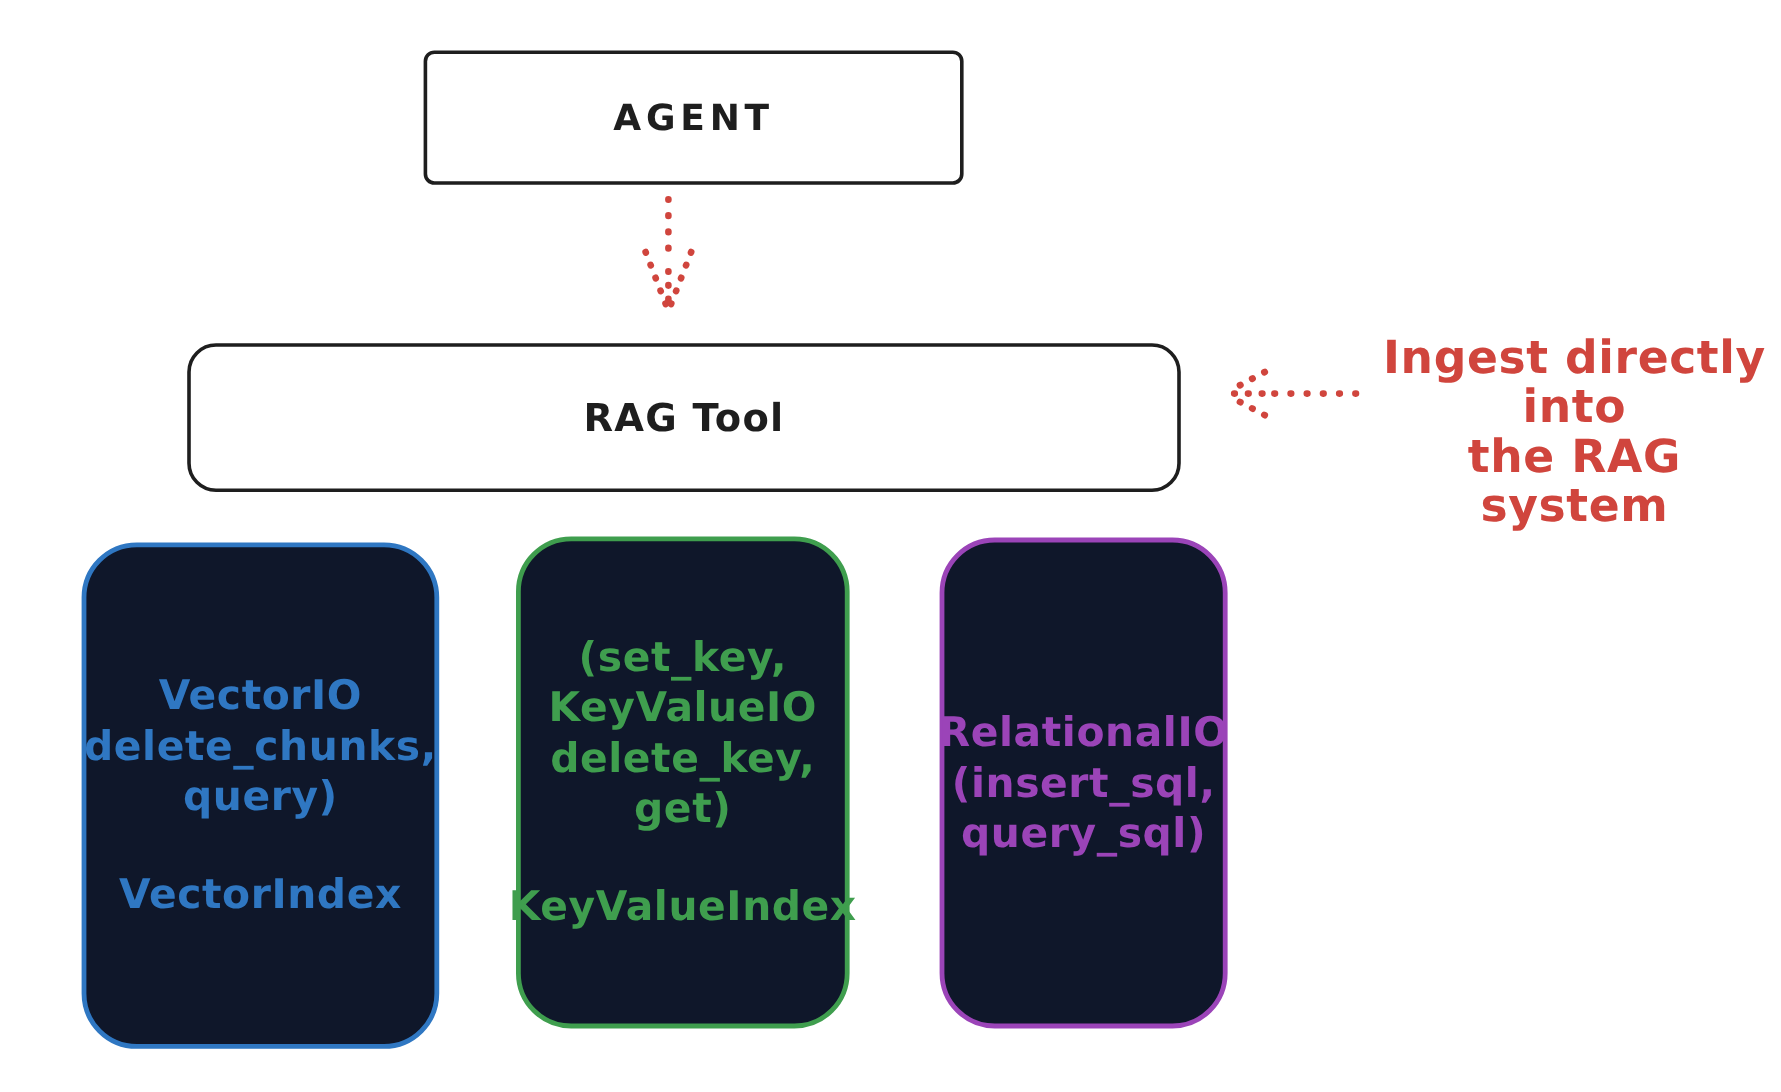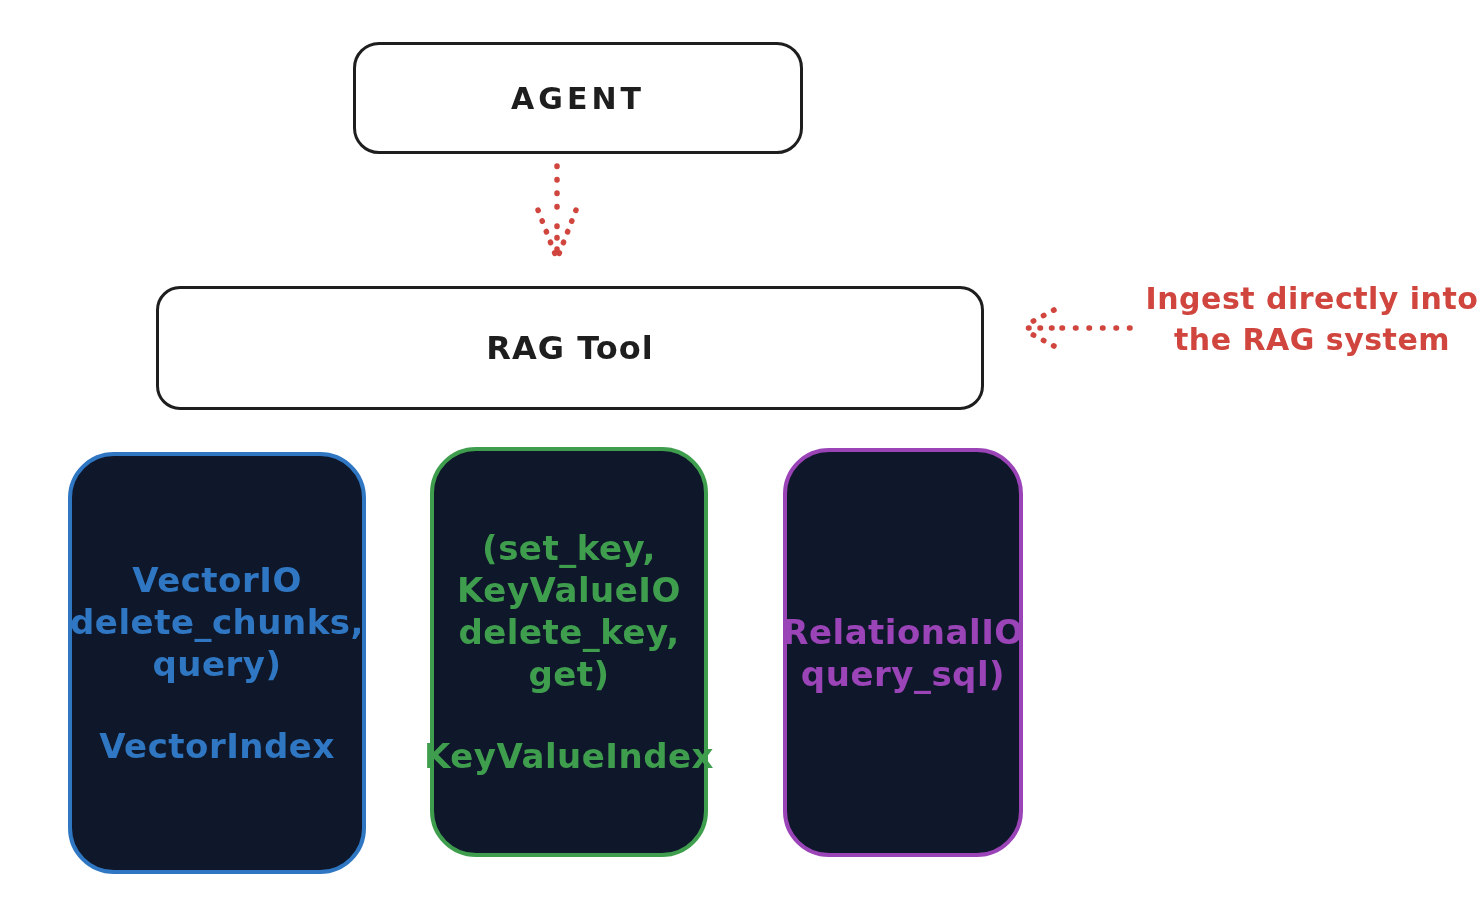--- a/index.html
+++ b/index.html
@@ -17,21 +17,21 @@
     position: absolute;
     display: flex;
     align-items: center;
     justify-content: center;
     background: #ffffff;
   }
   
   .agent-box {
     left: 353px; top: 42px; width: 450px; height: 112px;
     border: 3.5px solid #1e1e1e;
-    border-radius: 26px;
+    border-radius: 9px;
     font-size: 30px;
     font-weight: 700;
     letter-spacing: 4px;
   }
   .rag-box {
     left: 156px; top: 286px; width: 828px; height: 124px;
     border: 3.5px solid #1e1e1e;
     border-radius: 24px;
     font-size: 32px;
     font-weight: 600;
@@ -64,21 +64,21 @@
   .module-relational {
     left: 783px; top: 448px; width: 240px; height: 409px;
     border: 4px solid #9b44b8; color: #9b44b8;
   }
   
   .annotation {
     position: absolute;
     left: 1140px; top: 278px; width: 344px;
     text-align: center;
     color: #d0453d;
-    font-size: 30px;
+    font-size: 38px;
     line-height: 41px;
     font-weight: 700;
     letter-spacing: 0.5px;
   }
   .arrow-svg { position: absolute; }
   .arrow-stroke {
     stroke: #d0453d;
     stroke-width: 5.5;
     stroke-linecap: round;
     fill: none;
@@ -132,17 +132,18 @@
       <div>(set_key,</div>
       <div>KeyValueIO</div>
       <div>delete_key, get)</div>
     </div>
     <div class="index-label">KeyValueIndex</div>
   </div>
 
   <div class="module module-relational">
     <div>
       <div>RelationalIO</div>
+      <div>(insert_sql,</div>
       <div>query_sql)</div>
     </div>
   </div>
 
 </div>
 
 </body></html>

